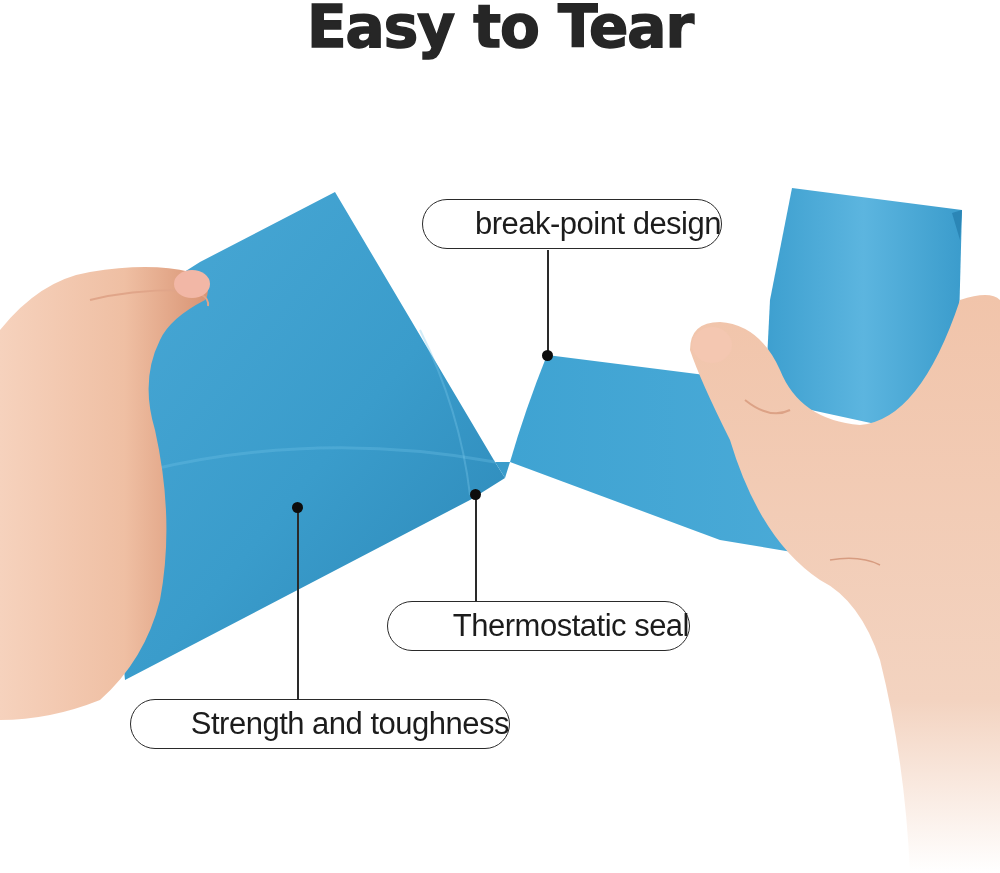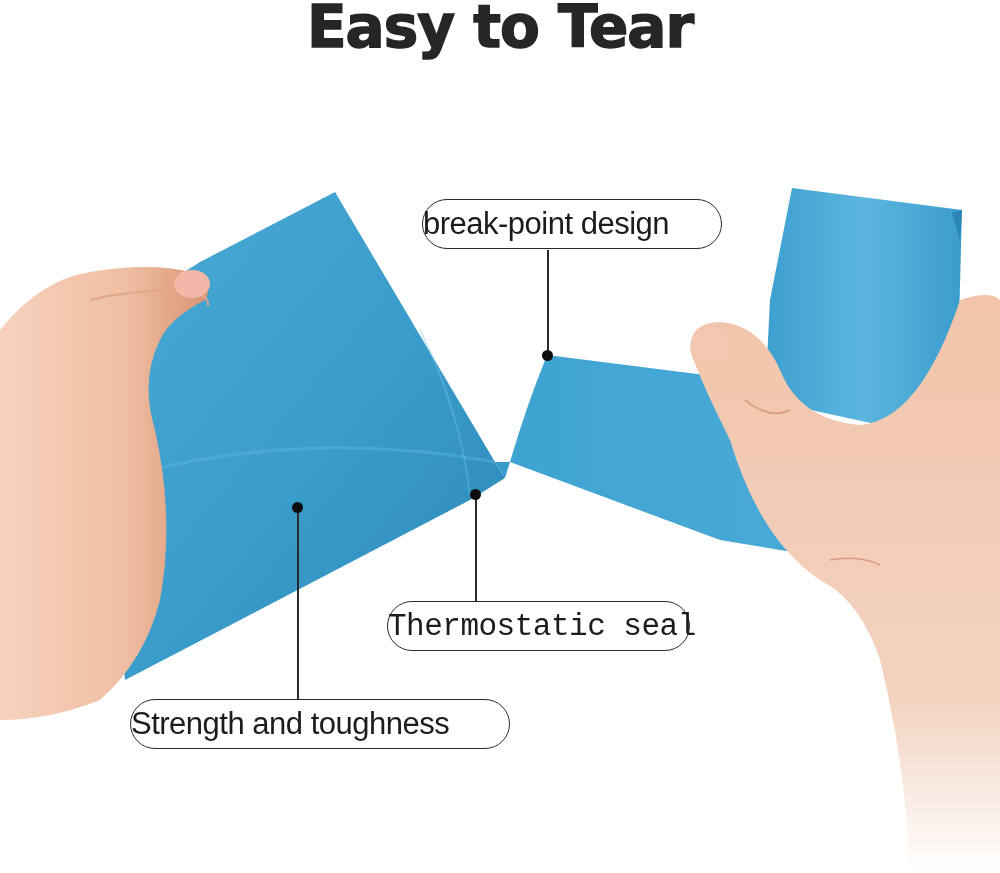--- a/index.html
+++ b/index.html
@@ -38,21 +38,21 @@
     }
     .callout {
       position: absolute;
       box-sizing: border-box;
       height: 50px;
       border: 1.5px solid #2a2a2a;
       border-radius: 25px;
       background: #ffffff;
       display: flex;
       align-items: center;
-      justify-content: flex-start;
+      justify-content: flex-end;
       font-family: "Liberation Sans", sans-serif;
       font-size: 31px;
       color: #1c1c1c;
       letter-spacing: -0.5px;
       white-space: nowrap;
     }
     .leader {
       position: absolute;
       width: 1.5px;
       background: #2a2a2a;
@@ -121,21 +121,21 @@
 <div class="title">Easy to Tear</div>
 
 <div class="leader" style="left:547px; top:250px; height:105px;"></div>
 <div class="dot" style="left:542px; top:350px;"></div>
 <div class="callout" style="left:422px; top:199px; width:300px;">
   <span>break-point design</span>
 </div>
 
 <div class="leader" style="left:475px; top:494px; height:108px;"></div>
 <div class="dot" style="left:470px; top:489px;"></div>
-<div class="callout" style="left:387px; top:601px; width:303px;font-family:Liberation Mono, monospace;">
+<div class="callout" style="left:387px; top:601px; width:303px;">
   <span>Thermostatic seal</span>
 </div>
 
 <div class="leader" style="left:297px; top:507px; height:192px;"></div>
 <div class="dot" style="left:292px; top:502px;"></div>
 <div class="callout" style="left:130px; top:699px; width:380px;">
   <span>Strength and toughness</span>
 </div>
 
 </body></html>

